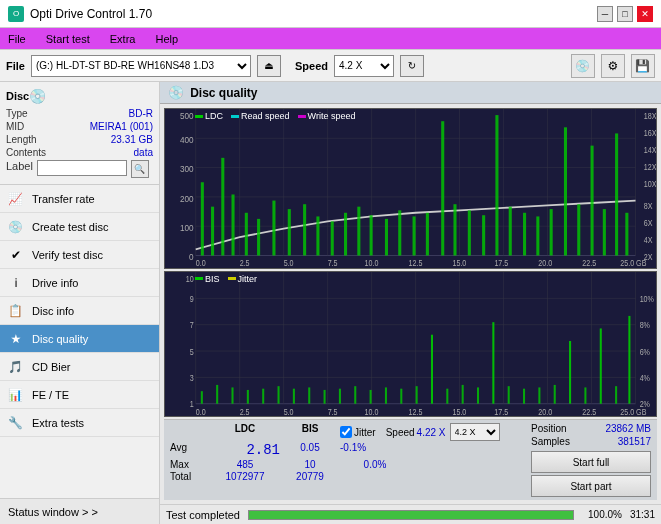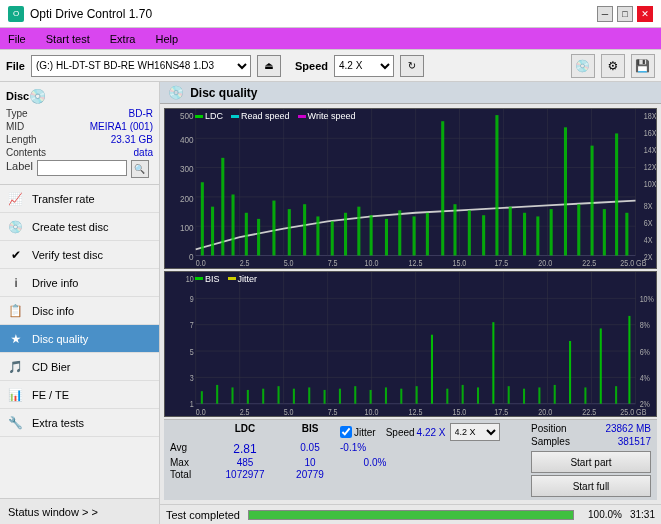--- a/index.html
+++ b/index.html
@@ -403,21 +403,21 @@
             <div style="margin-left:10px; font-size:10px; display:flex; align-items:center; gap:2px;">
               <span>Speed</span>
               <span style="color:#0000cc;">4.22 X</span>
             </div>
             <select style="height:18px; width:50px; font-size:9px; border:1px solid #888; margin-left:4px;">
               <option>4.2 X</option>
             </select>
           </div>
           <div style="display:flex; gap:0; margin-bottom:1px;">
             <div style="width:40px; font-size:10px;">Avg</div>
-            <div style="width:70px; text-align:center; font-size:12px; color:#0000cc;">2.81</div>
+            <div style="width:70px; text-align:right; font-size:14px; color:#0000cc;font-family:Liberation Mono, monospace;">2.81</div>
             <div style="width:60px; text-align:center; font-size:10px; color:#0000cc;">0.05</div>
             <div style="width:70px; font-size:10px; color:#0000cc;">-0.1%</div>
           </div>
           <div style="display:flex; gap:0; margin-bottom:1px;">
             <div style="width:40px; font-size:10px;">Max</div>
             <div style="width:70px; text-align:center; font-size:10px; color:#0000cc;">485</div>
             <div style="width:60px; text-align:center; font-size:10px; color:#0000cc;">10</div>
             <div style="width:70px; text-align:center; font-size:10px; color:#0000cc;">0.0%</div>
           </div>
           <div style="display:flex; gap:0;">
@@ -429,22 +429,22 @@
 
         <div style="display:flex; flex-direction:column; gap:2px; min-width:120px;">
           <div style="display:flex; justify-content:space-between; font-size:10px;">
             <span>Position</span>
             <span style="color:#0000cc;">23862 MB</span>
           </div>
           <div style="display:flex; justify-content:space-between; font-size:10px; margin-bottom:2px;">
             <span>Samples</span>
             <span style="color:#0000cc;">381517</span>
           </div>
+          <button class="start-btn">Start full</button>
           <button class="start-btn">Start part</button>
-          <button class="start-btn">Start full</button>
         </div>
       </div>
     </div>
 
     <div class="bottom-status">
       <span>Test completed</span>
       <div class="progress-track" style="flex:1;">
         <div class="progress-fill" style="width:100%;"></div>
       </div>
       <span class="progress-text">100.0%</span>

